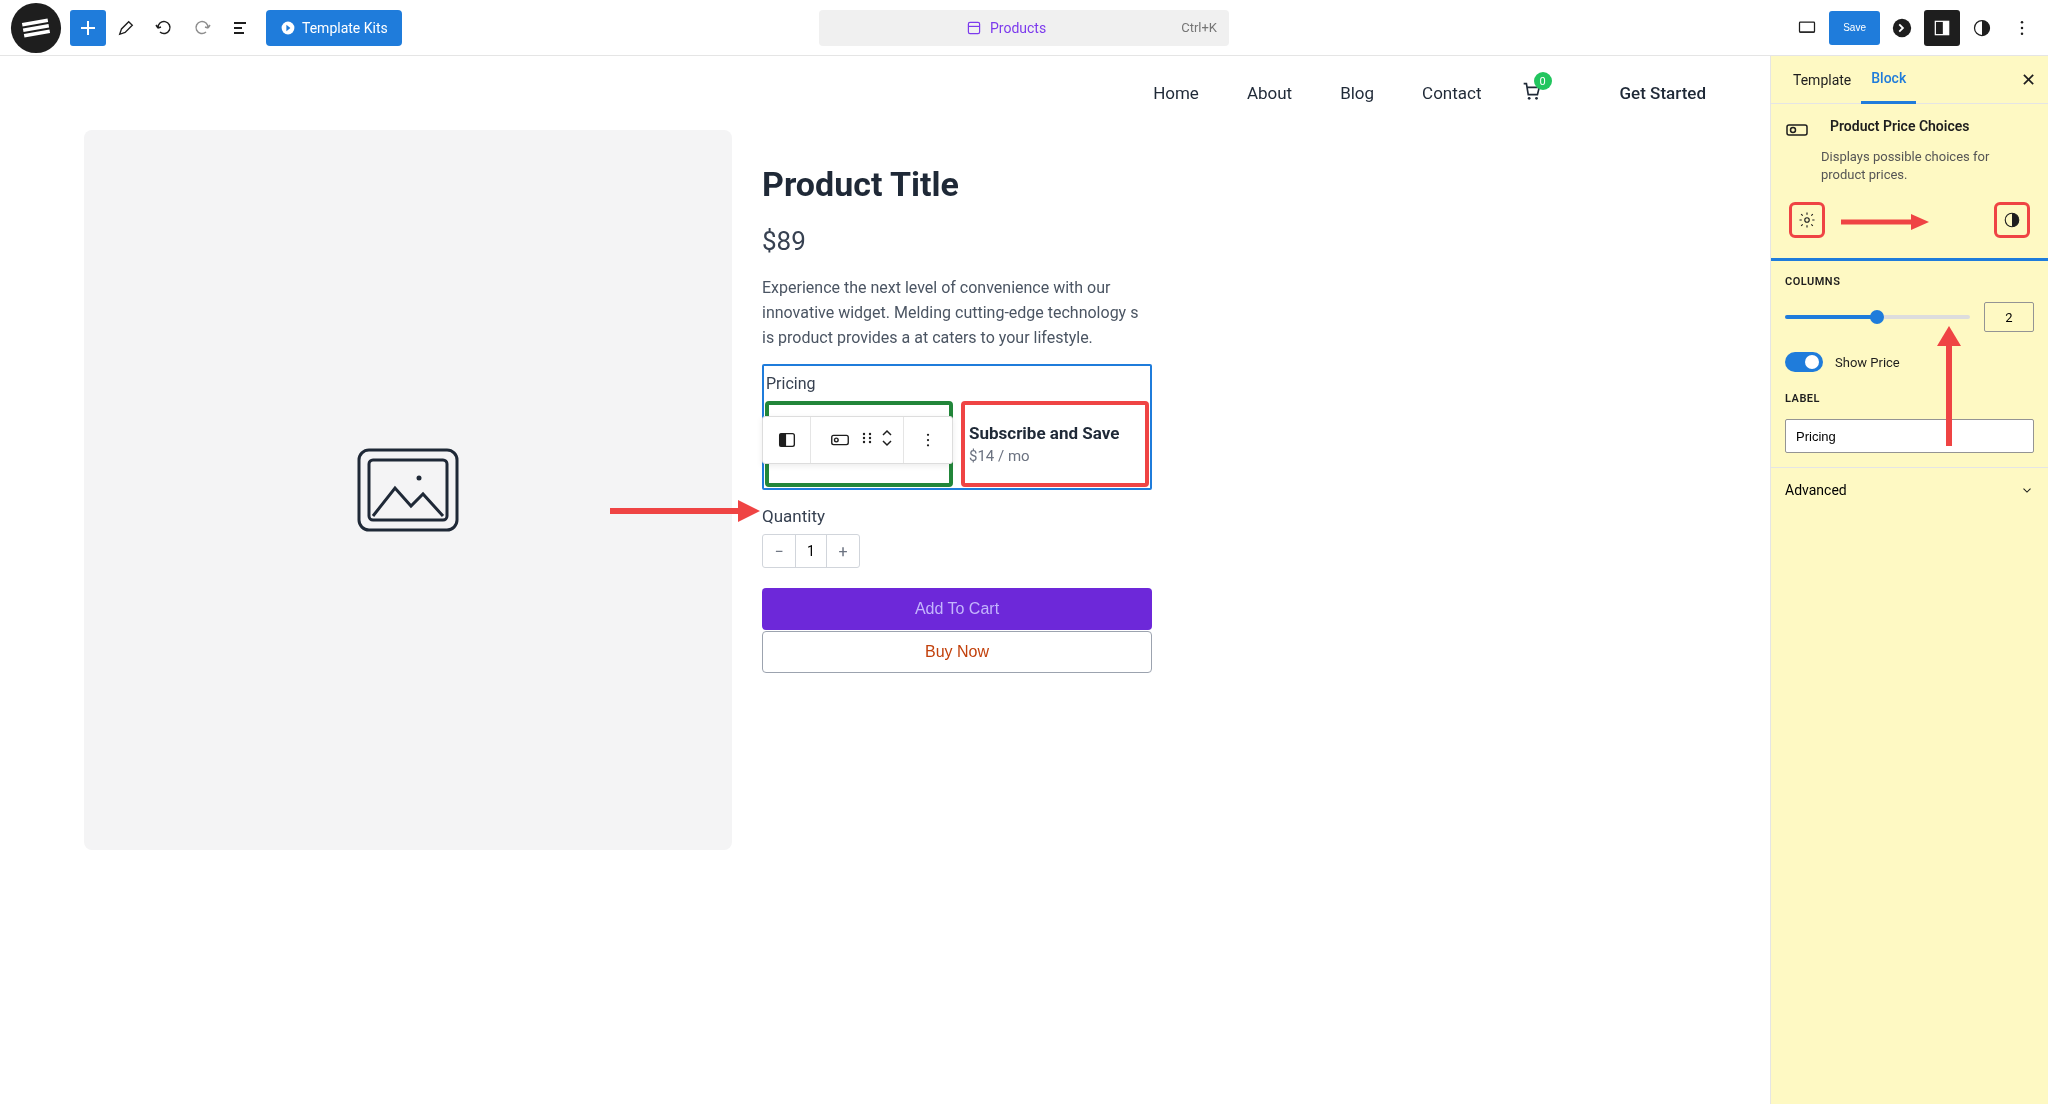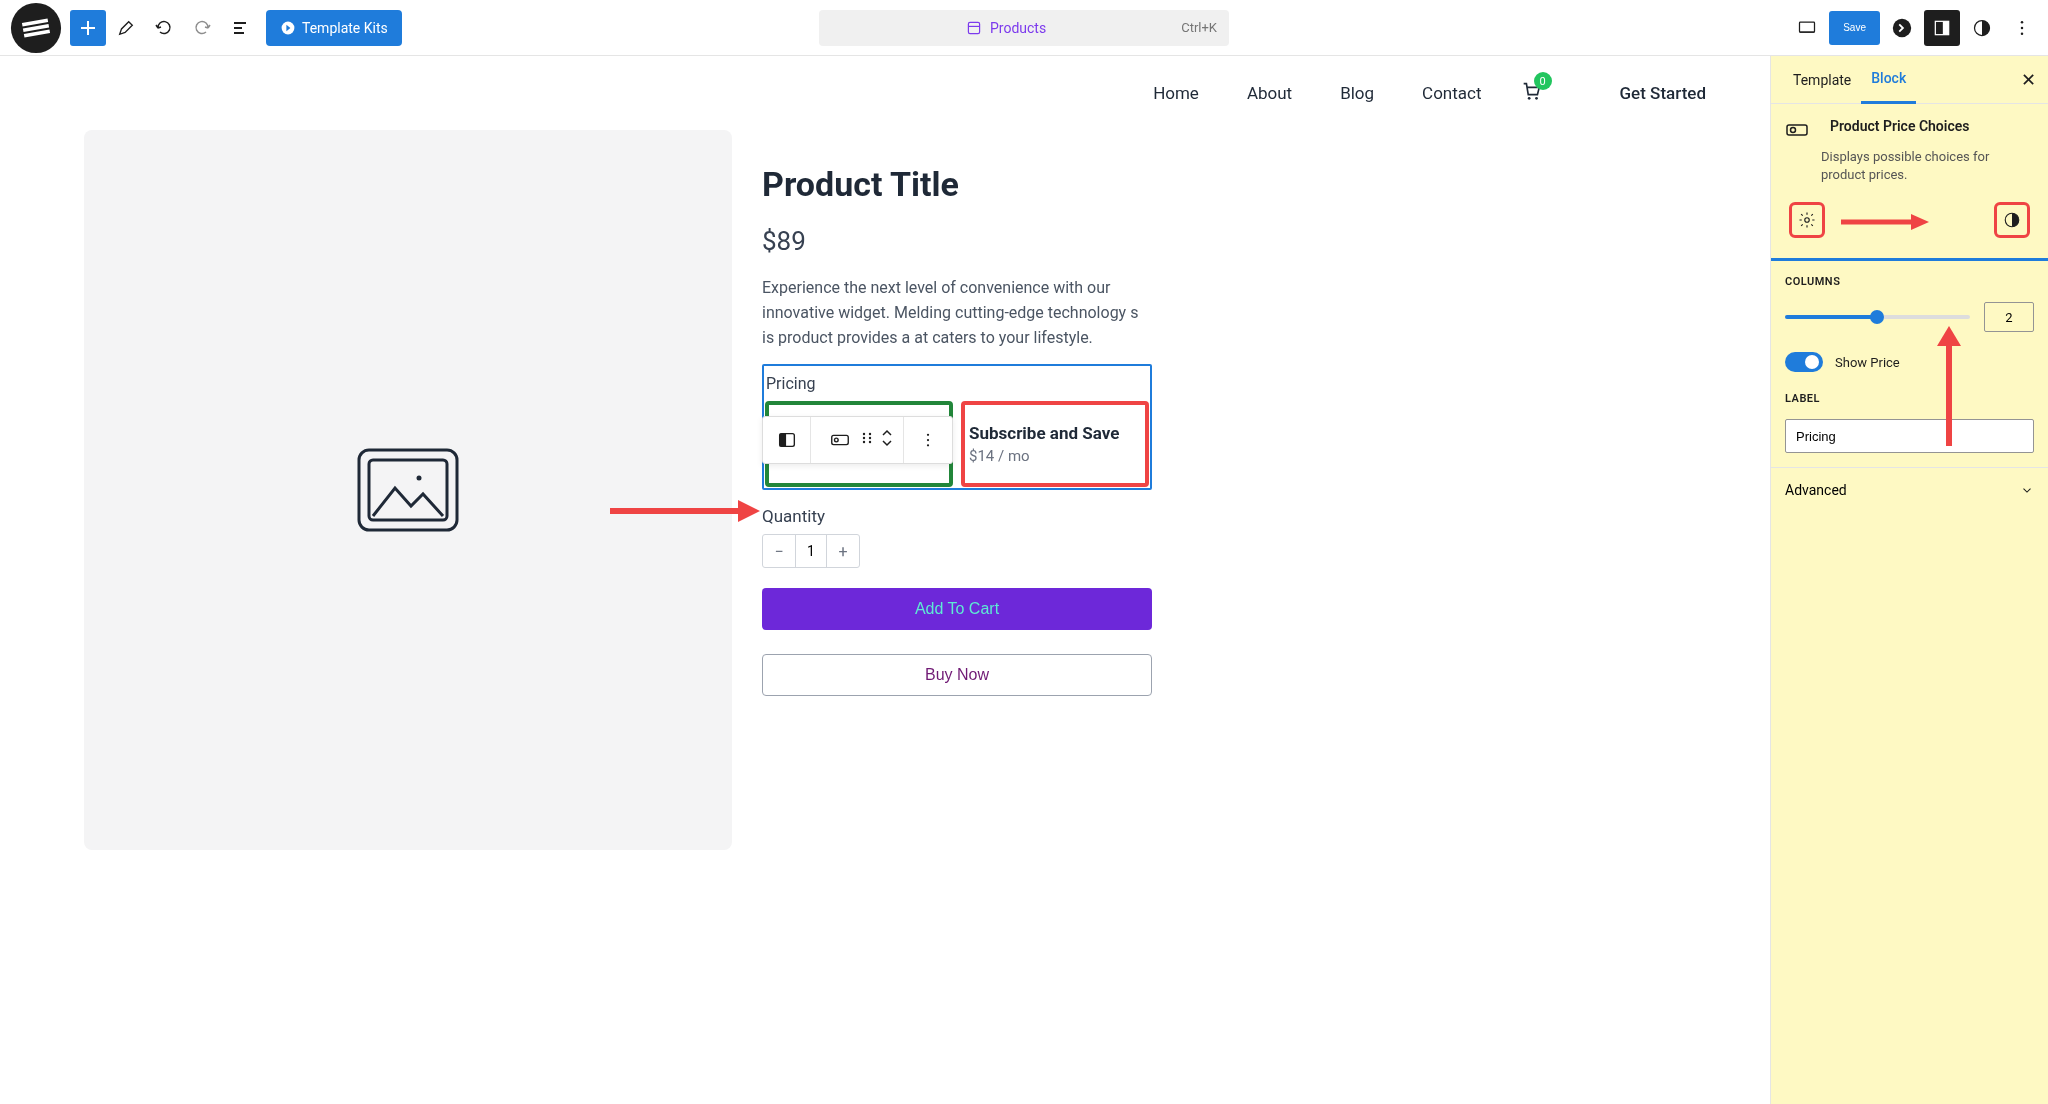--- a/index.html
+++ b/index.html
@@ -53,22 +53,22 @@
 .price-card.selected { border-color:#22863a; }
 .pc-title { font-weight:700; font-size:17px; color:#1f2937; margin-bottom:4px; }
 .pc-price { font-size:15px; color:#6b7280; }
 
 .qty-section { margin-top:16px; }
 .qty-label { font-size:17px; color:#374151; margin-bottom:8px; }
 .qty-row { display:flex; border:1px solid #d1d5db; border-radius:3px; width:max-content; }
 .qty-btn { width:32px; height:32px; display:flex; align-items:center; justify-content:center; cursor:pointer; color:#6b7280; }
 .qty-val { width:32px; display:flex; align-items:center; justify-content:center; border-left:1px solid #d1d5db; border-right:1px solid #d1d5db; font-size:14px; }
 
-.add-cart-btn { width:100%; height:42px; background:#6d28d9; color:#5eead4; border:none; border-radius:4px; font-size:16px; margin-top:20px; cursor:pointer; }
-.buy-now-btn { width:100%; height:42px; background:#fff; color:#701a75; border:1px solid #9ca3af; border-radius:4px; font-size:16px; margin-top:24px; cursor:pointer; }
+.add-cart-btn { width:100%; height:42px; background:#6d28d9; color:#c4b5fd; border:none; border-radius:4px; font-size:16px; margin-top:20px; cursor:pointer; }
+.buy-now-btn { width:100%; height:42px; background:#fff; color:#c2410c; border:1px solid #9ca3af; border-radius:4px; font-size:16px; margin-top:1px; cursor:pointer; }
 
 .arrow-left { position:absolute; top:440px; left:610px; z-index:3; }
 
 .sidebar { width:278px; border-left:1px solid #e5e5e5; display:flex; flex-direction:column; background:#fef9c3; position:relative; }
 .sb-tabs { display:flex; border-bottom:1px solid #e5e5e5; align-items:center; height:48px; padding:0 12px; position:relative; }
 .sb-tab { font-size:14px; color:#1e1e1e; padding:0 10px; height:48px; display:flex; align-items:center; cursor:pointer; }
 .sb-tab.active { color:#1f7cdb; border-bottom:3px solid #1f7cdb; font-weight:500; }
 .sb-close { margin-left:auto; cursor:pointer; font-size:18px; color:#1e1e1e; }
 
 .sb-body { padding:14px 14px; }

